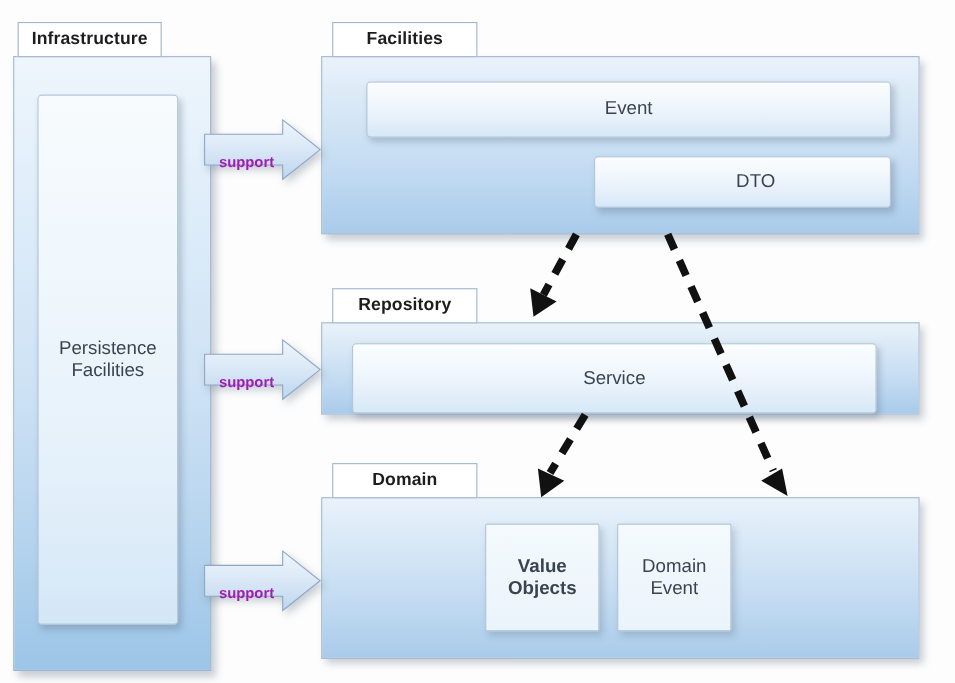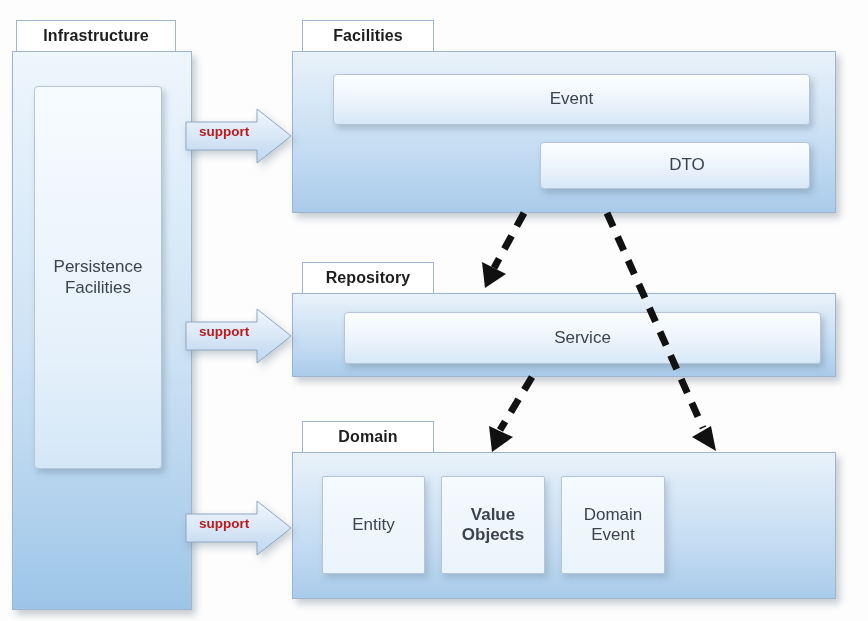--- a/index.html
+++ b/index.html
@@ -84,23 +84,24 @@
   
   .support-arrow {
     position: absolute;
     z-index: 4;
   }
   .support-arrow svg { display: block; overflow: visible; }
   .support-label {
     position: absolute;
     font-size: 13.5px;
     font-weight: bold;
-    color: #b91c1c;
+    color: #a21caf;
     white-space: nowrap;
     z-index: 5;
+    margin-top: 16px;
   }
 
   
   #dashed-layer {
     position: absolute;
     inset: 0;
     z-index: 7;
     pointer-events: none;
   }
   #dashed-layer .dash {
@@ -110,25 +111,25 @@
     stroke-linecap: butt;
     fill: none;
   }
   #dashed-layer .head { fill: #111111; }
 </style>
 </head>
 <body>
 
 <div id="canvas">
 
-  <div class="tab" style="left:16px; top:20px; width:160px; height:32px;text-align:center;">Infrastructure</div>
+  <div class="tab" style="left:16px; top:20px; width:131px; height:32px;text-align:center;">Infrastructure</div>
 
   <div class="panel vertical" style="left:12px; top:51px; width:180px; height:559px;"></div>
 
-  <div class="box tall" style="left:34px; top:86px; width:128px; height:383px; flex-direction:column;">
+  <div class="box tall" style="left:34px; top:86px; width:128px; height:482px; flex-direction:column;">
     <span>Persistence</span>
     <span>Facilities</span>
   </div>
 
   <div class="tab" style="left:302px; top:20px; width:132px; height:32px;">Facilities</div>
 
   <div class="panel horizontal" style="left:292px; top:51px; width:544px; height:162px;"></div>
 
   <div class="box" style="left:333px; top:74px; width:477px; height:51px;">
     <span>Event</span>
@@ -136,31 +137,28 @@
 
 
   <div class="box" style="left:540px; top:142px; width:270px; height:47px;padding-left:24px;">
     <span>DTO</span>
   </div>
 
   <div class="tab" style="left:302px; top:262px; width:132px; height:32px;">Repository</div>
 
   <div class="panel horizontal" style="left:292px; top:293px; width:544px; height:84px;"></div>
 
-  <div class="box" style="left:344px; top:312px; width:477px; height:52px;justify-content:center;">
+  <div class="box" style="left:320px; top:312px; width:477px; height:64px;justify-content:center;">
     <span>Service</span>
   </div>
 
   <div class="tab" style="left:302px; top:421px; width:132px; height:32px;">Domain</div>
 
   <div class="panel horizontal" style="left:292px; top:452px; width:544px; height:147px;"></div>
 
-  <div class="box plain" style="left:322px; top:476px; width:103px; height:98px;">
-    <span>Entity</span>
-  </div>
 
   <div class="box plain" style="left:441px; top:476px; width:104px; height:98px; flex-direction:column;font-weight:bold;">
     <span>Value</span>
     <span>Objects</span>
   </div>
 
   <div class="box plain" style="left:561px; top:476px; width:104px; height:98px; flex-direction:column;">
     <span>Domain</span>
     <span>Event</span>
   </div>

